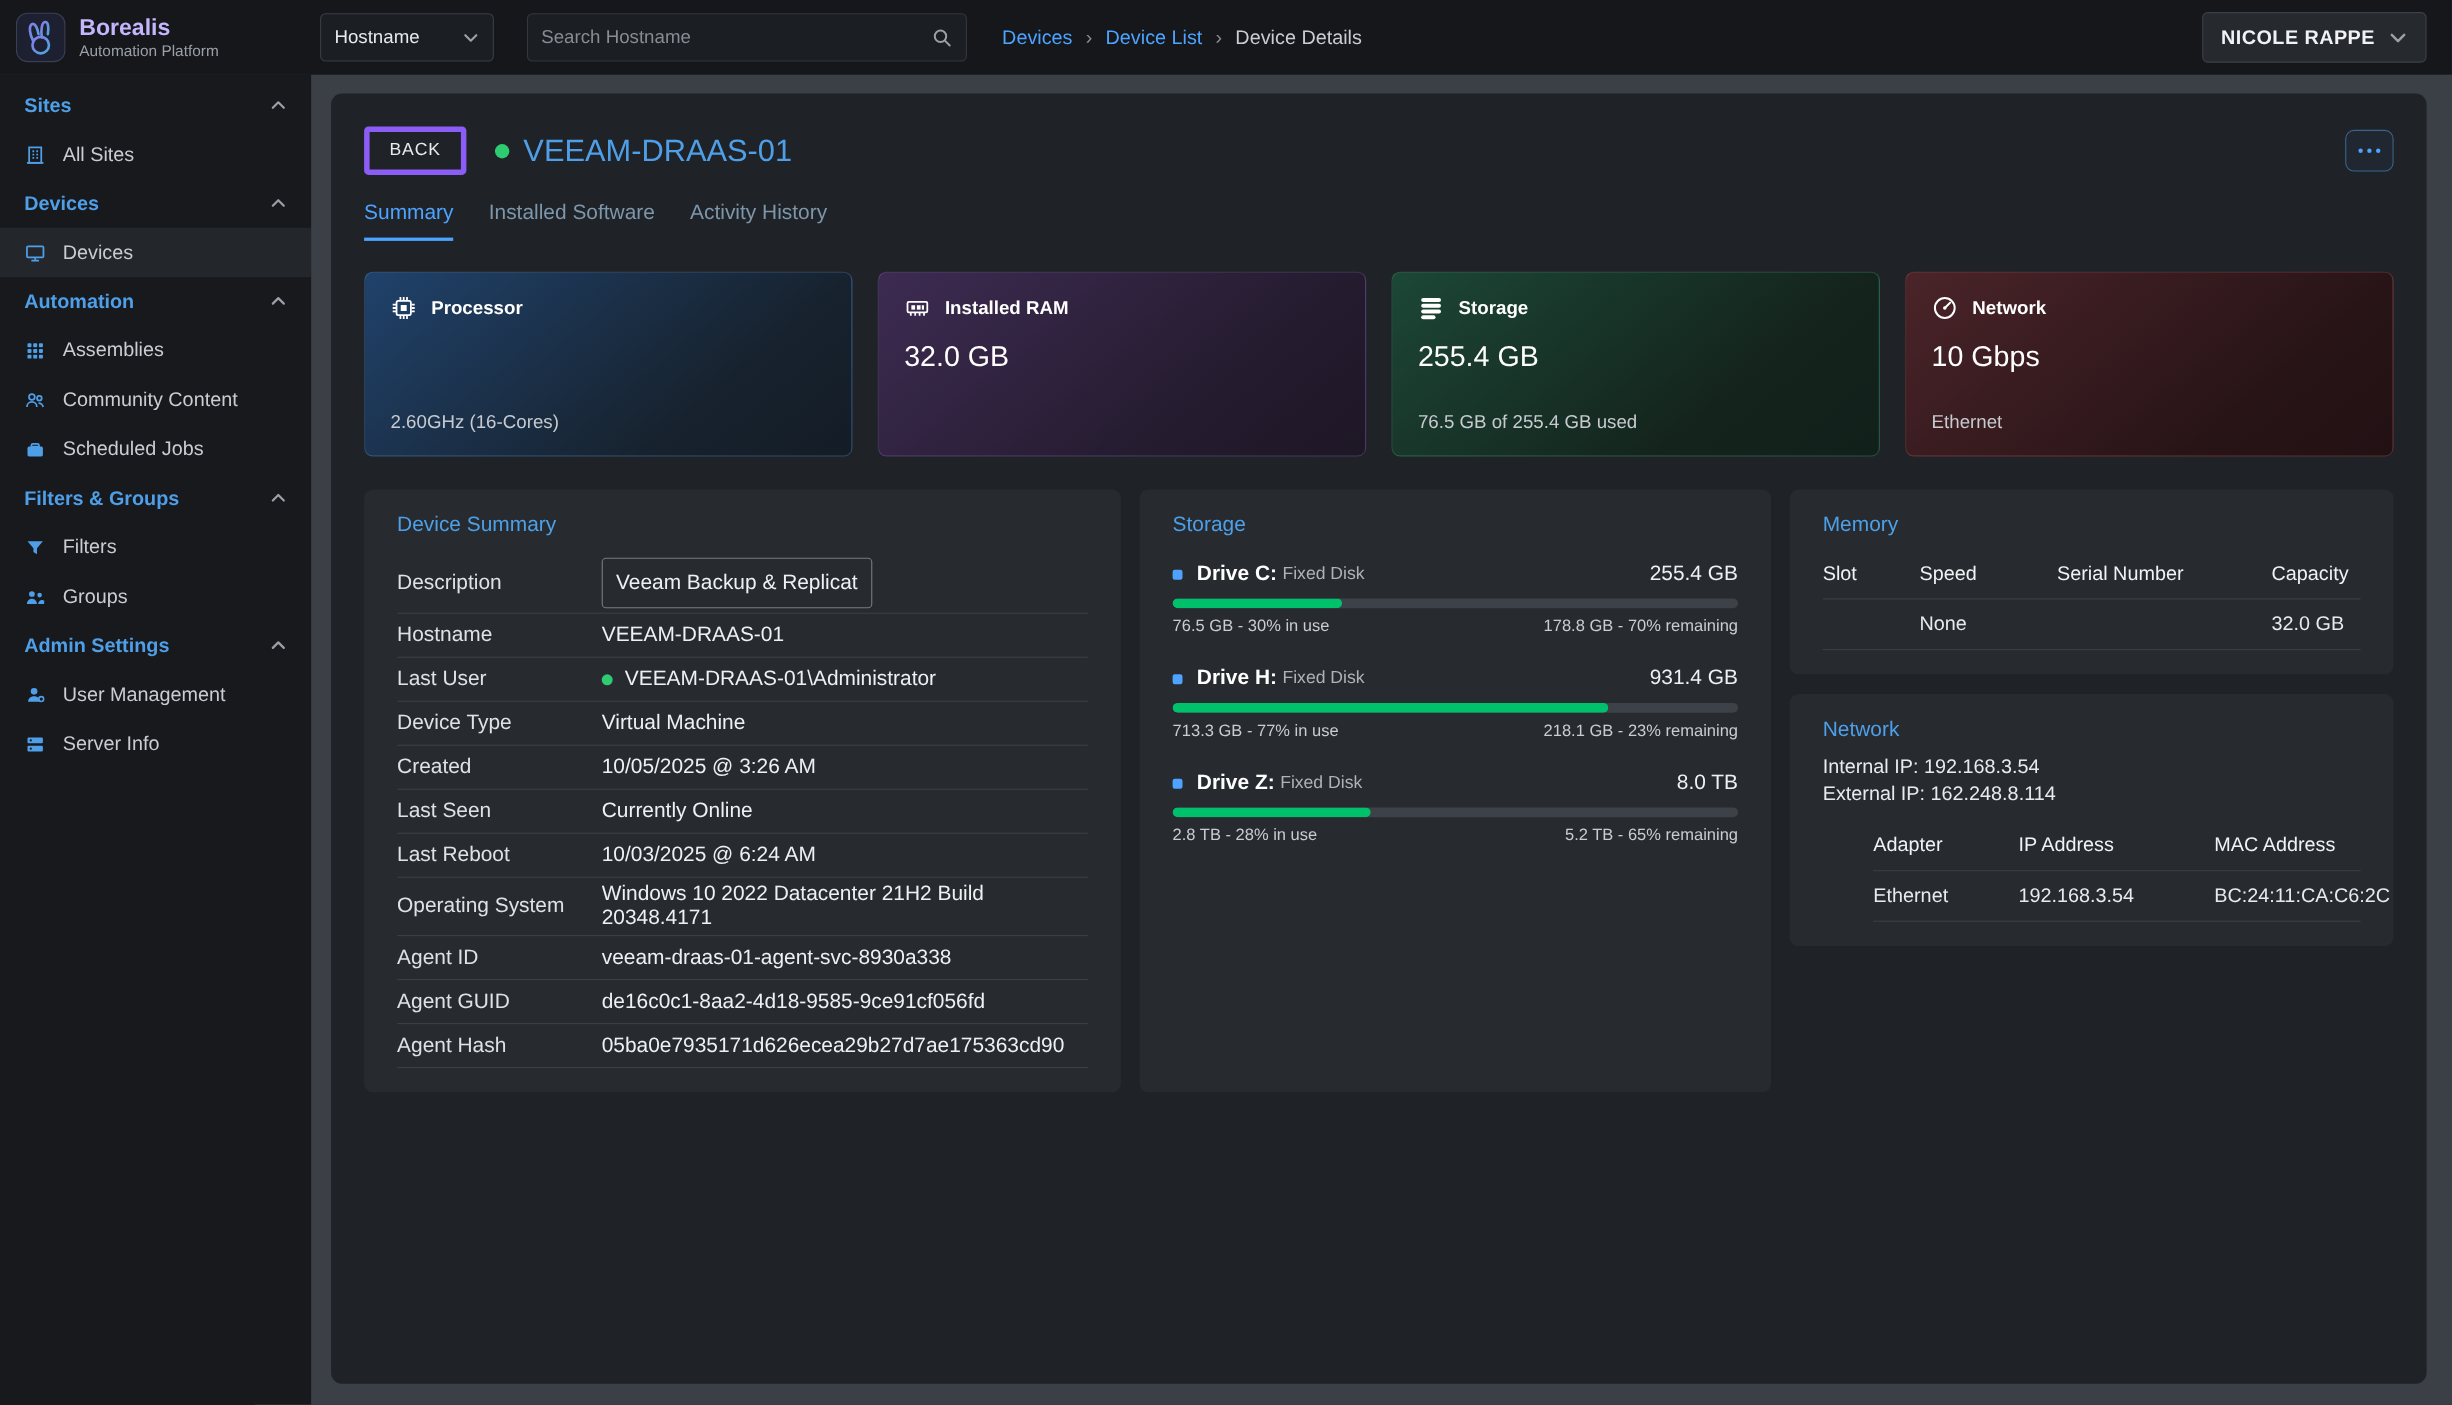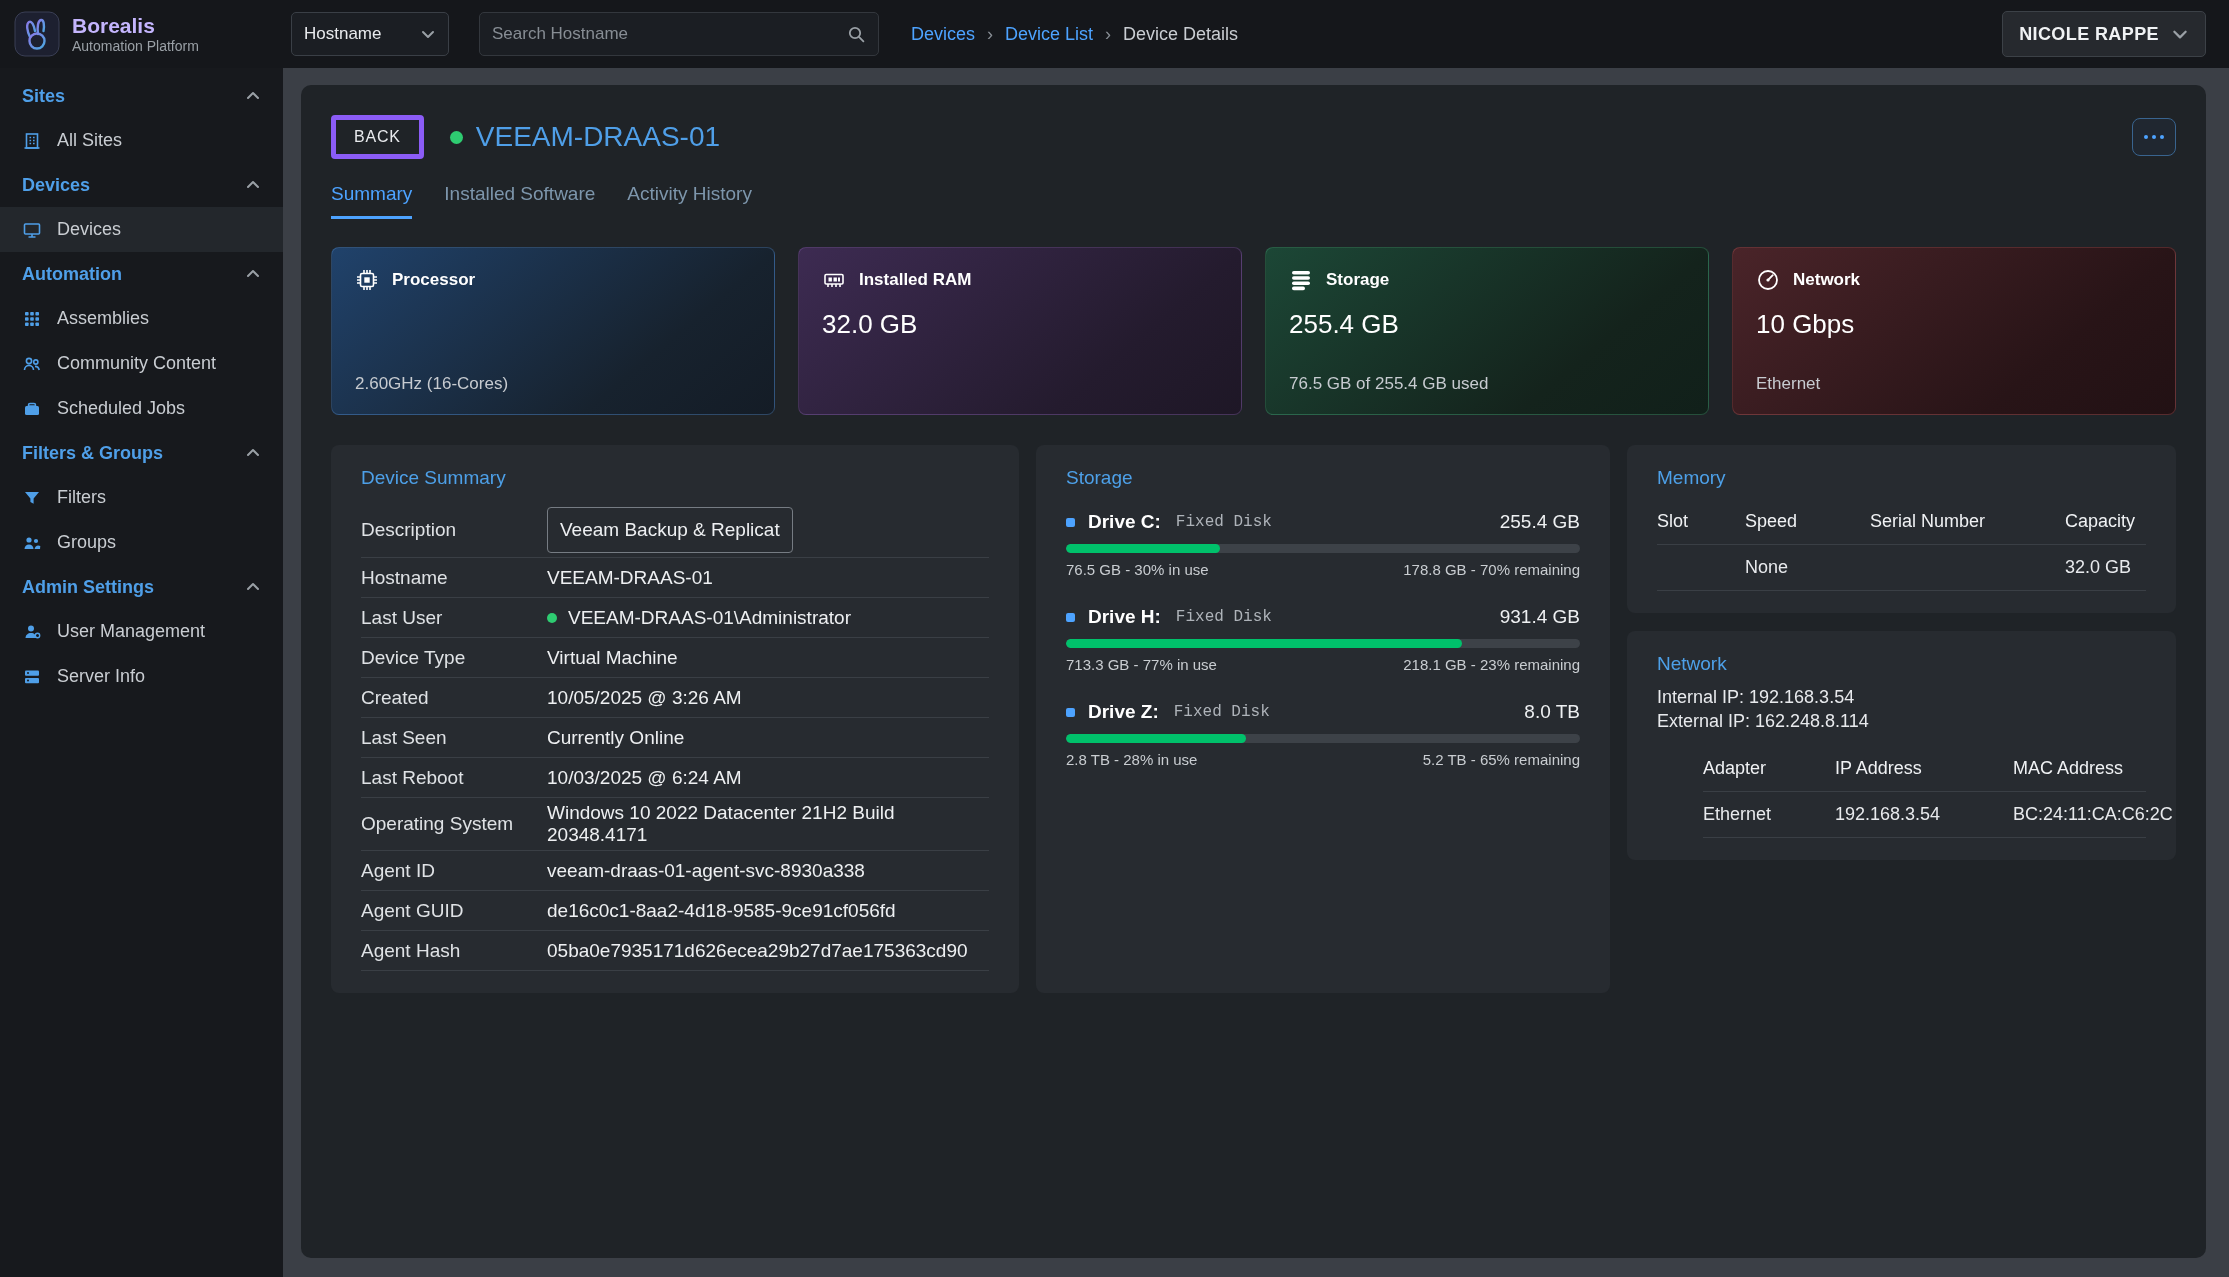--- a/index.html
+++ b/index.html
@@ -87,22 +87,22 @@
                 color:#eef0f2; font-size:19px; padding:0 12px; outline:none;
                 font-family:"Liberation Sans", sans-serif; }
   .mini-dot { width:10px; height:10px; border-radius:50%; background:#2ecc71; margin-right:11px; flex-shrink:0; }
 
   
   .drives { margin-top:22px; }
   .drive { margin-bottom:28px; }
   .drive:last-child { margin-bottom:0; }
   .drive-head { display:flex; align-items:center; }
   .drive-bullet { width:9px; height:9px; background:#4da3ff; border-radius:2px; margin-right:13px; }
-  .drive-name { color:#ffffff; font-size:19px; font-weight:bold; margin-right:15px; }
-  .drive-type { color:#aeb3b9; font-size:16px;font-family:Liberation Mono, monospace; }
+  .drive-name { color:#ffffff; font-size:19px; font-weight:bold; margin-right:5px; }
+  .drive-type { color:#aeb3b9; font-size:16px; }
   .drive-size { margin-left:auto; color:#eef0f2; font-size:19px; }
   .bar { height:9px; background:#3d4248; border-radius:5px; margin:11px 0 8px; overflow:hidden; }
   .bar-fill { height:100%; background:#00c16b; border-radius:5px; }
   .drive-stats { display:flex; justify-content:space-between; color:#c9cdd1; font-size:15px; }
 
   
   .mem-grid { margin-top:14px; }
   .mem-head, .mem-row { display:grid; grid-template-columns:88px 125px 195px 1fr; align-items:center; }
   .mem-head { color:#f0f2f4; font-size:18px; padding:8px 0 12px; border-bottom:1px solid #3a3f45; }
   .mem-row { color:#e8eaed; font-size:18px; padding:12px 0; border-bottom:1px solid #3a3f45; }

